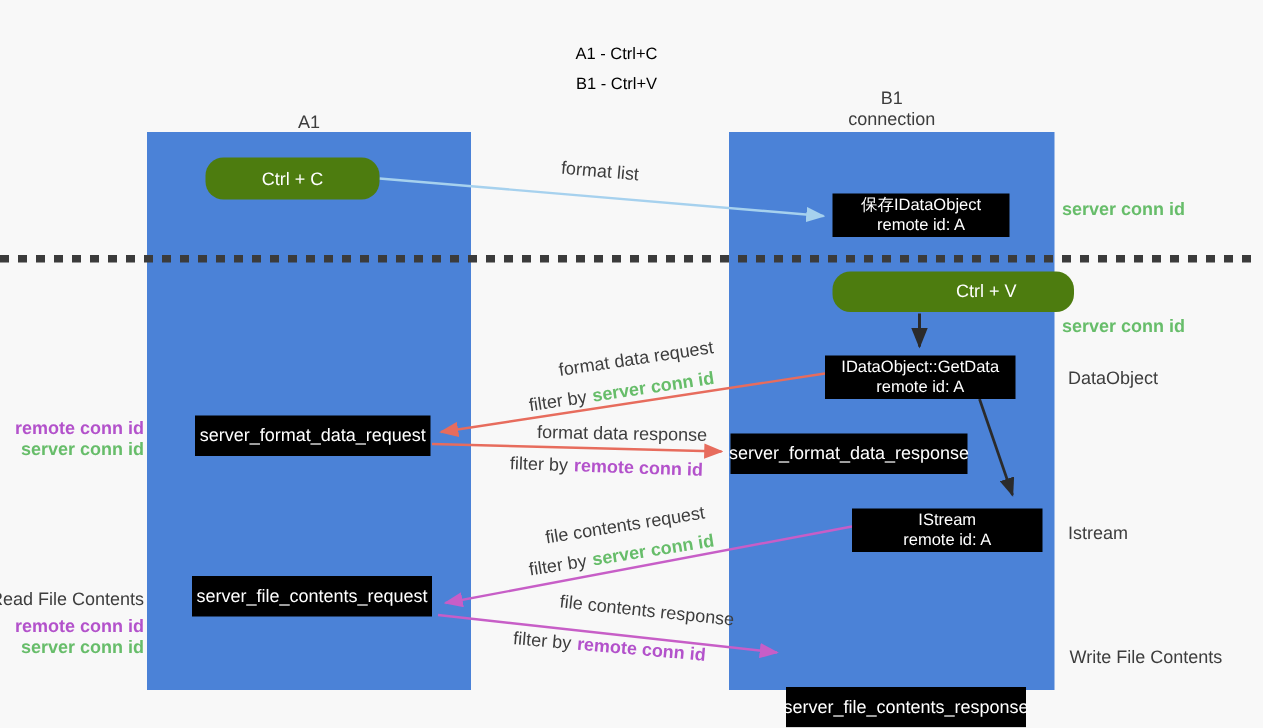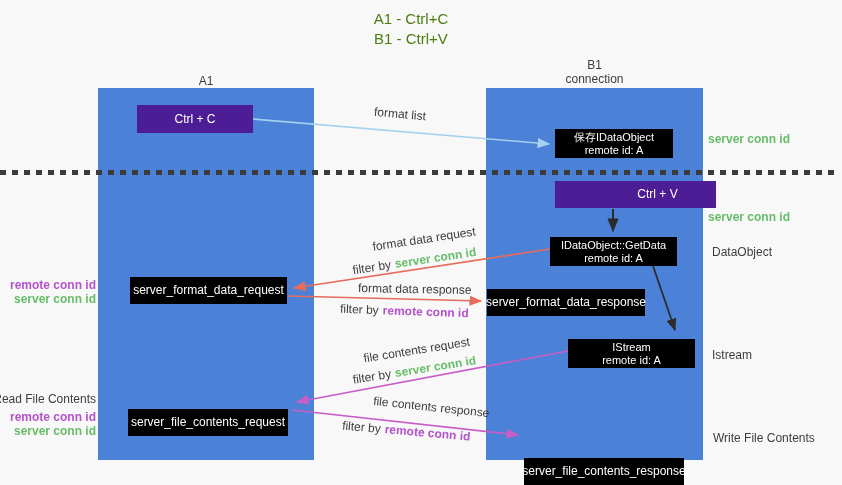--- a/index.html
+++ b/index.html
@@ -1,30 +1,30 @@
 <!DOCTYPE html>
 <html><head>
 <meta charset="utf-8">
 <style>
   html,body{margin:0;padding:0;background:#f8f8f8;}
   .canvas{position:relative;width:842px;height:485px;background:#f8f8f8;overflow:hidden;
           font-family:"Liberation Sans","DejaVu Sans",sans-serif;color:#3d3d3d;}
-  .title{position:absolute;left:281px;top:9px;width:260px;text-align:center;
-         font-size:15px;line-height:20px;color:#4d7c0f;}
+  .title{position:absolute;left:281px;top:26px;width:260px;text-align:center;
+         font-size:11px;line-height:20px;color:#000000;}
   .lifeline-header{position:absolute;text-align:center;font-size:12px;line-height:14px;color:#3d3d3d;}
   .hdr-a{left:98px;top:74px;width:216px;}
   .hdr-b{left:486px;top:58px;width:217px;}
   .col{position:absolute;top:88px;height:372px;background:#4b82d7;}
   .col-a{left:98px;width:216px;}
   .col-b{left:486px;width:217px;}
   .dotline{position:absolute;left:0;top:170px;width:836px;height:5px;z-index:5;
            background:repeating-linear-gradient(90deg,#3b3b3b 0 6px,transparent 6px 12px);}
   .box{position:absolute;display:flex;flex-direction:column;align-items:center;justify-content:center;
        color:#ffffff;font-size:12px;line-height:13px;text-align:center;z-index:4;}
-  .green{background:#4c1d95;}
+  .green{background:#4d7c0f;border-radius:12px;}
   .orange{background:#000000;}
   .two{font-size:11px;}
   .svglayer{position:absolute;left:0;top:0;z-index:3;pointer-events:none;}
   .alabel{position:absolute;font-size:12px;white-space:nowrap;color:#3d3d3d;z-index:6;}
   .key-green{color:#67bd6a;font-weight:bold;}
   .key-purple{color:#b352cb;font-weight:bold;}
   .pfx{margin-right:4px;}
   .side{position:absolute;font-size:12px;white-space:nowrap;z-index:6;}
   .side-bold{font-weight:bold;line-height:14px;}
   .right-txt{text-align:right;}
@@ -94,21 +94,21 @@
   <div class="box orange" style="left:487px;top:289px;width:158px;height:27px;">
     <span>server_format_data_response</span>
   </div>
   <div class="box orange" style="left:130px;top:277px;width:157px;height:27px;">
     <span>server_format_data_request</span>
   </div>
   <div class="box orange two" style="left:568px;top:339px;width:127px;height:29px;">
     <span>IStream</span>
     <span>remote id: A</span>
   </div>
-  <div class="box orange" style="left:128px;top:409px;width:160px;height:27px;">
+  <div class="box orange" style="left:128px;top:384px;width:160px;height:27px;">
     <span>server_file_contents_request</span>
   </div>
   <div class="box orange" style="left:524px;top:426px;width:160px;height:27px;margin-top:32px;">
     <span>server_file_contents_response</span>
   </div>
 
   <div class="alabel" style="left:374px;top:107px;transform:rotate(5deg);">format list</div>
 
   <div class="alabel" style="left:372px;top:232px;transform:rotate(-8.5deg);">format data request</div>
   <div class="alabel" style="left:352px;top:254px;transform:rotate(-8.5deg);">

